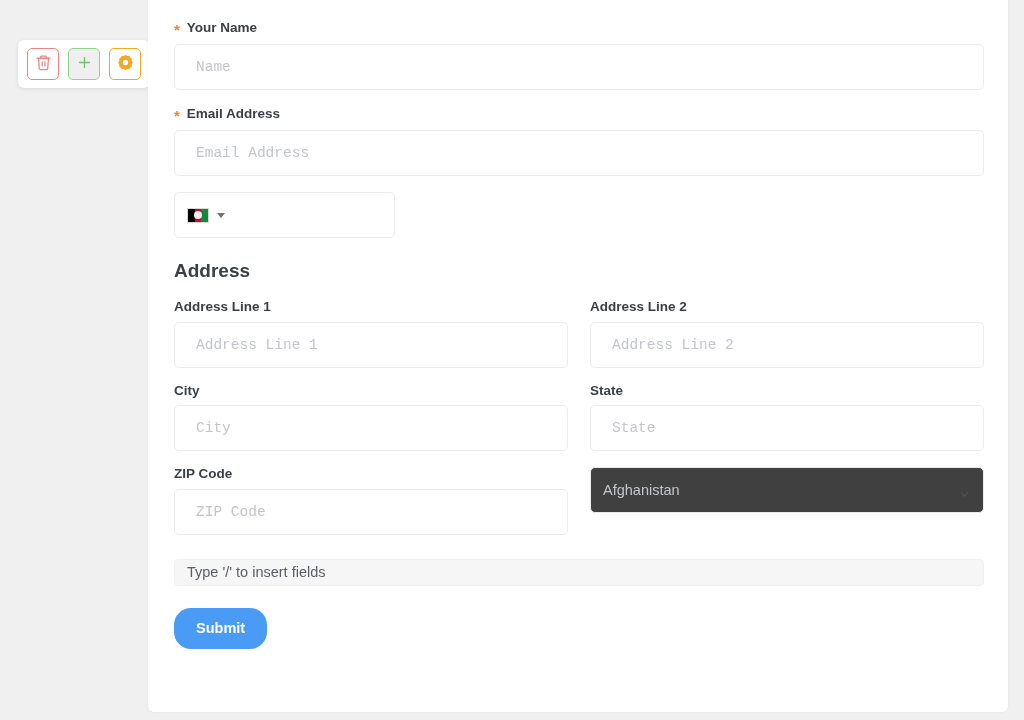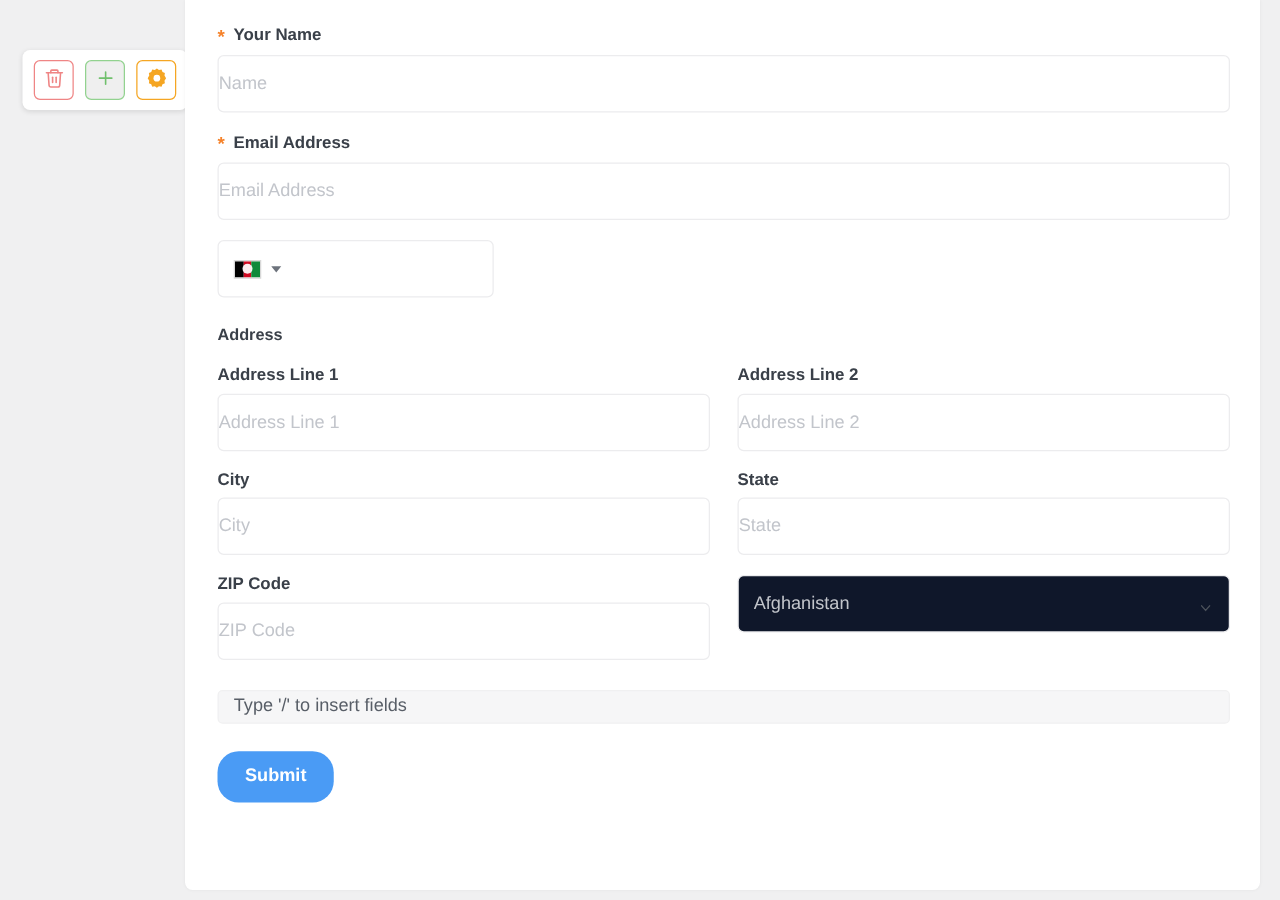--- a/index.html
+++ b/index.html
@@ -69,36 +69,36 @@
   }
   .req {
     color: #f5822a;
     font-size: 15px;
     margin-right: 7px;
     line-height: 1;
     position: relative;
     top: 2px;
   }
   .section-label {
-    font-size: 13px;
+    font-size: 19px;
     font-weight: bold;
     color: #3a4049;
     margin: 22px 0 18px 0;
   }
 
   .input {
     width: 100%;
     height: 46px;
     border: 1px solid #ececee;
     border-radius: 5px;
     background: #ffffff;
     font-size: 14.5px;
-    font-family: Liberation Sans, sans-serif;
+    font-family: Liberation Mono, monospace;
     color: #0f172a;
-    padding: 0 0;
+    padding: 0 21px;
     outline: none;
   }
   .input::placeholder { color: #c2c5cb; }
 
   .row2 { display: flex; gap: 22px; }
   .col { flex: 1 1 0; min-width: 0; }
   .col .label { margin-bottom: 8px; }
 
   
   .phone-box {
@@ -134,21 +134,21 @@
     border-top: 5px solid #6d737c;
     margin-left: 8px;
   }
 
   
   .select-wrap { position: relative; }
   .select {
     width: 100%; height: 46px;
     border: 1px solid #ececee;
     border-radius: 5px;
-    background: #0f172a;
+    background: #404040;
     font-size: 14.5px;
     font-family: "Liberation Sans", sans-serif;
     color: #c2c5cb;
     padding: 0 38px 0 12px;
     outline: none;
     appearance: none;
     -webkit-appearance: none;
     cursor: pointer;
   }
   .chev {

